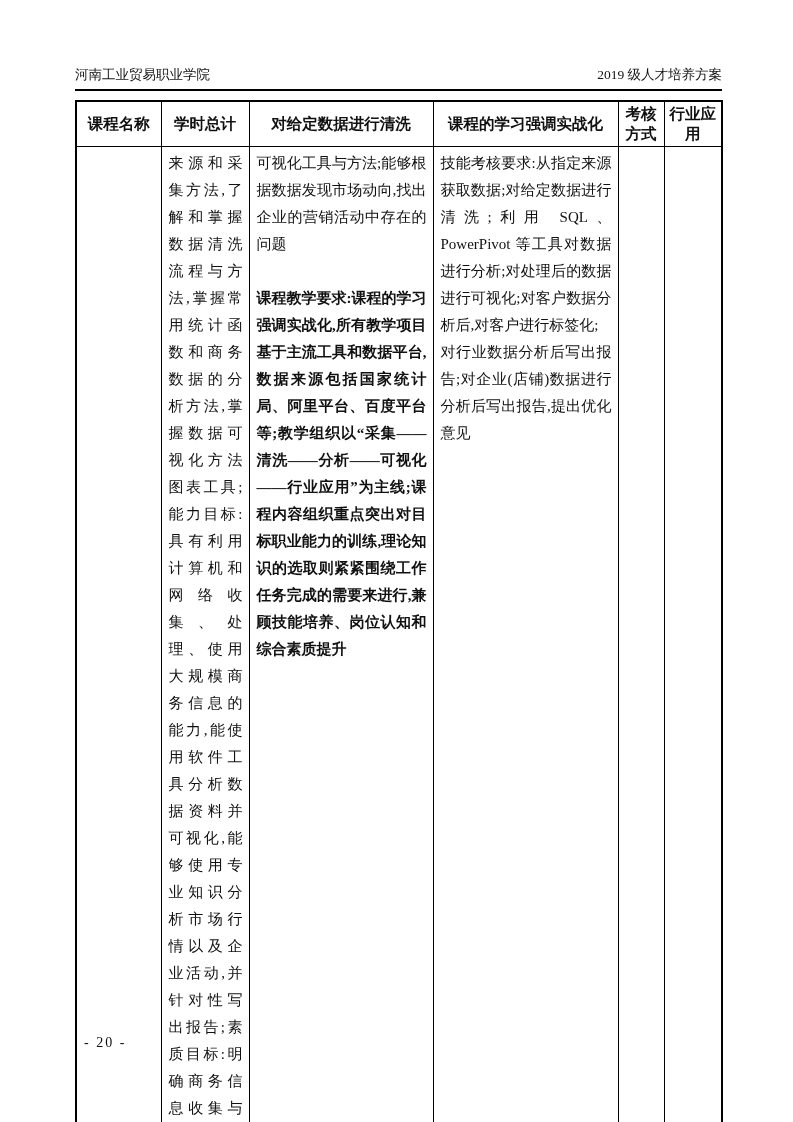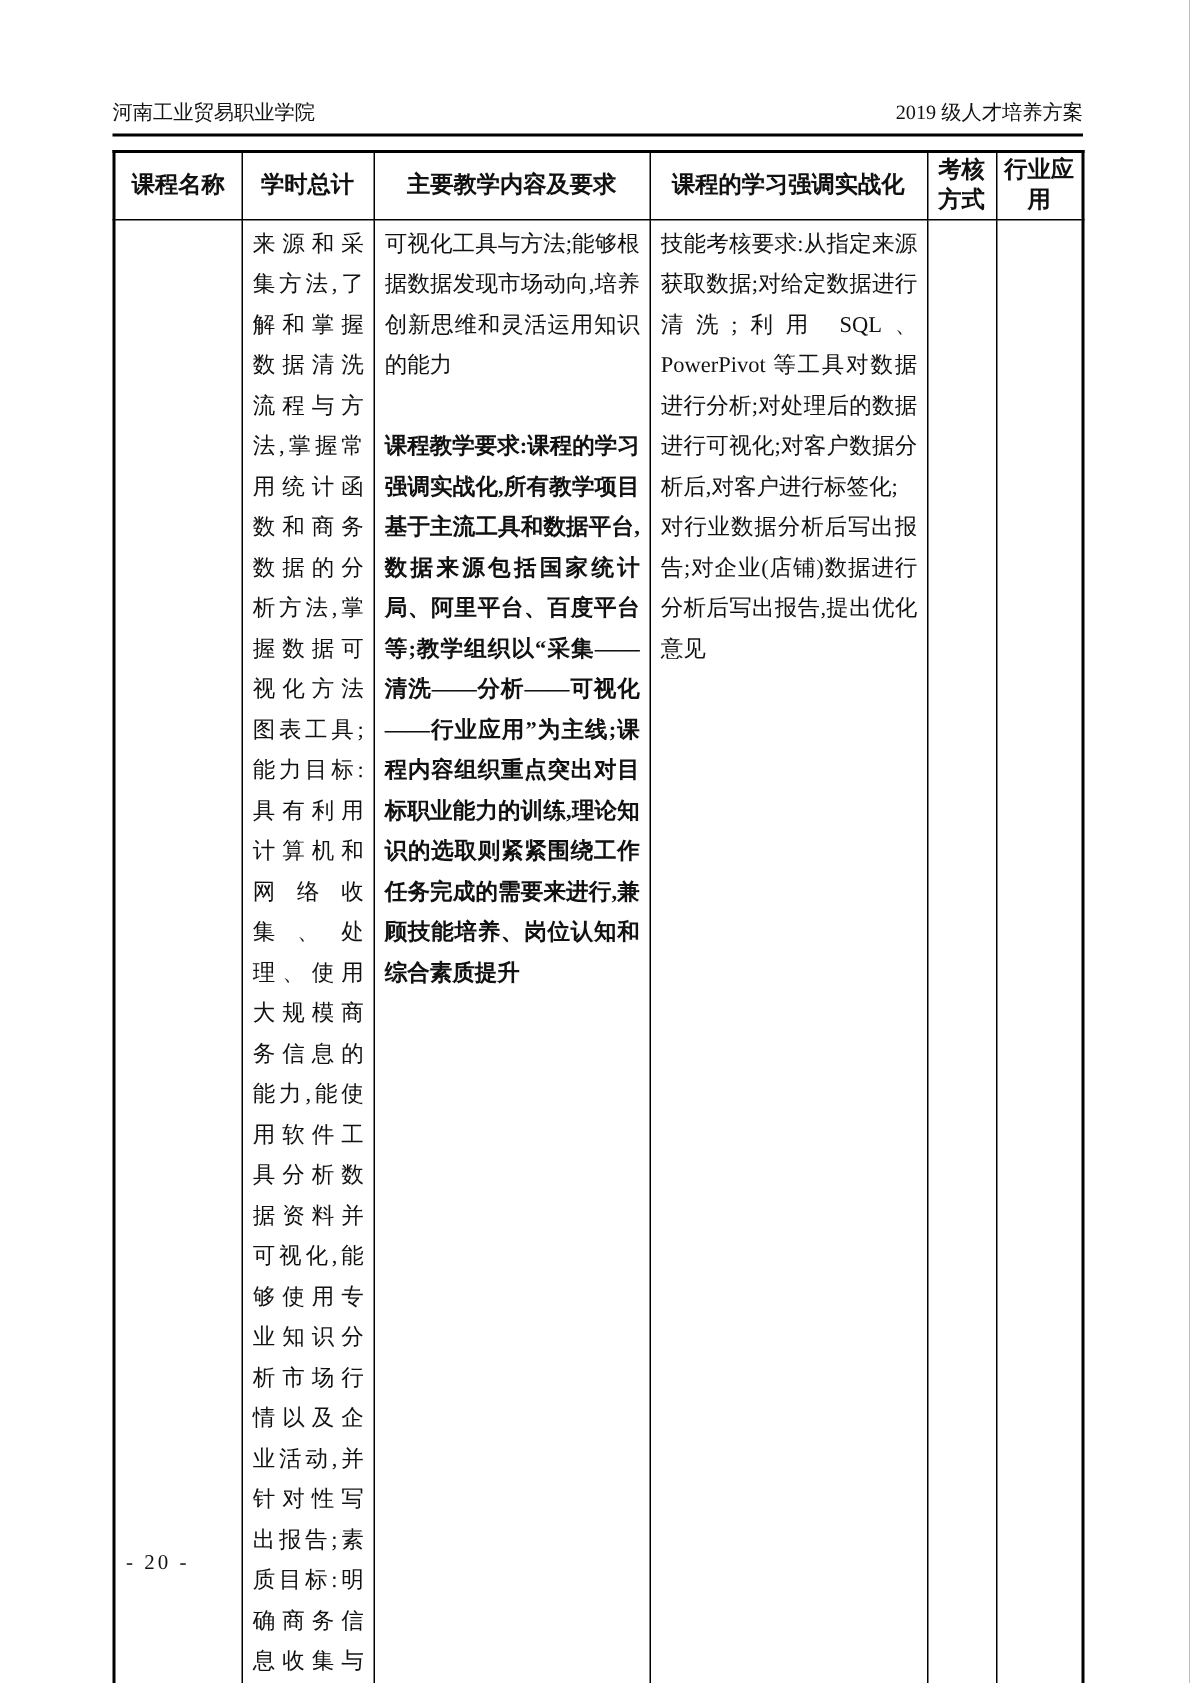--- a/index.html
+++ b/index.html
@@ -76,34 +76,34 @@
       <col style="width:88px">
       <col style="width:184px">
       <col style="width:185px">
       <col style="width:46px">
       <col style="width:58px">
     </colgroup>
     <thead>
       <tr>
         <th>课程名称</th>
         <th>学时总计</th>
-        <th>主要教学内容及要求</th>
+        <th>对给定数据进行清洗</th>
         <th>课程的学习强调实战化</th>
         <th>考核方式</th>
         <th>行业应用</th>
       </tr>
     </thead>
     <tbody>
       <tr class="row-1">
         <td class="cell cell-course-name"></td>
         <td class="cell">
           <p>来源和采集方法,了解和掌握数据清洗流程与方法,掌握常用统计函数和商务数据的分析方法,掌握数据可视化方法图表工具;能力目标:具有利用计算机和网络收集、处理、使用大规模商务信息的能力,能使用软件工具分析数据资料并可视化,能够使用专业知识分析市场行情以及企业活动,并针对性写出报告;素质目标:明确商务信息收集与处理在经济生活中的地位、作用,培养创新思维和灵活运用知识的能力</p>
         </td>
         <td class="cell">
-          <p>可视化工具与方法;能够根据数据发现市场动向,培养创新思维和灵活运用知识的能力</p>
+          <p>可视化工具与方法;能够根据数据发现市场动向,找出企业的营销活动中存在的问题</p>
           <p class="para-gap">课程教学要求:课程的学习强调实战化,所有教学项目基于主流工具和数据平台,数据来源包括国家统计局、阿里平台、百度平台等;教学组织以“采集——清洗——分析——可视化——行业应用”为主线;课程内容组织重点突出对目标职业能力的训练,理论知识的选取则紧紧围绕工作任务完成的需要来进行,兼顾技能培养、岗位认知和综合素质提升</p>
         </td>
         <td class="cell">
           <p>技能考核要求:从指定来源获取数据;对给定数据进行清洗;利用 SQL、PowerPivot 等工具对数据进行分析;对处理后的数据进行可视化;对客户数据分析后,对客户进行标签化;</p>
           <p>对行业数据分析后写出报告;对企业(店铺)数据进行分析后写出报告,提出优化意见</p>
         </td>
         <td class="cell cell-method"></td>
         <td class="cell cell-hours"></td>
       </tr>
 

